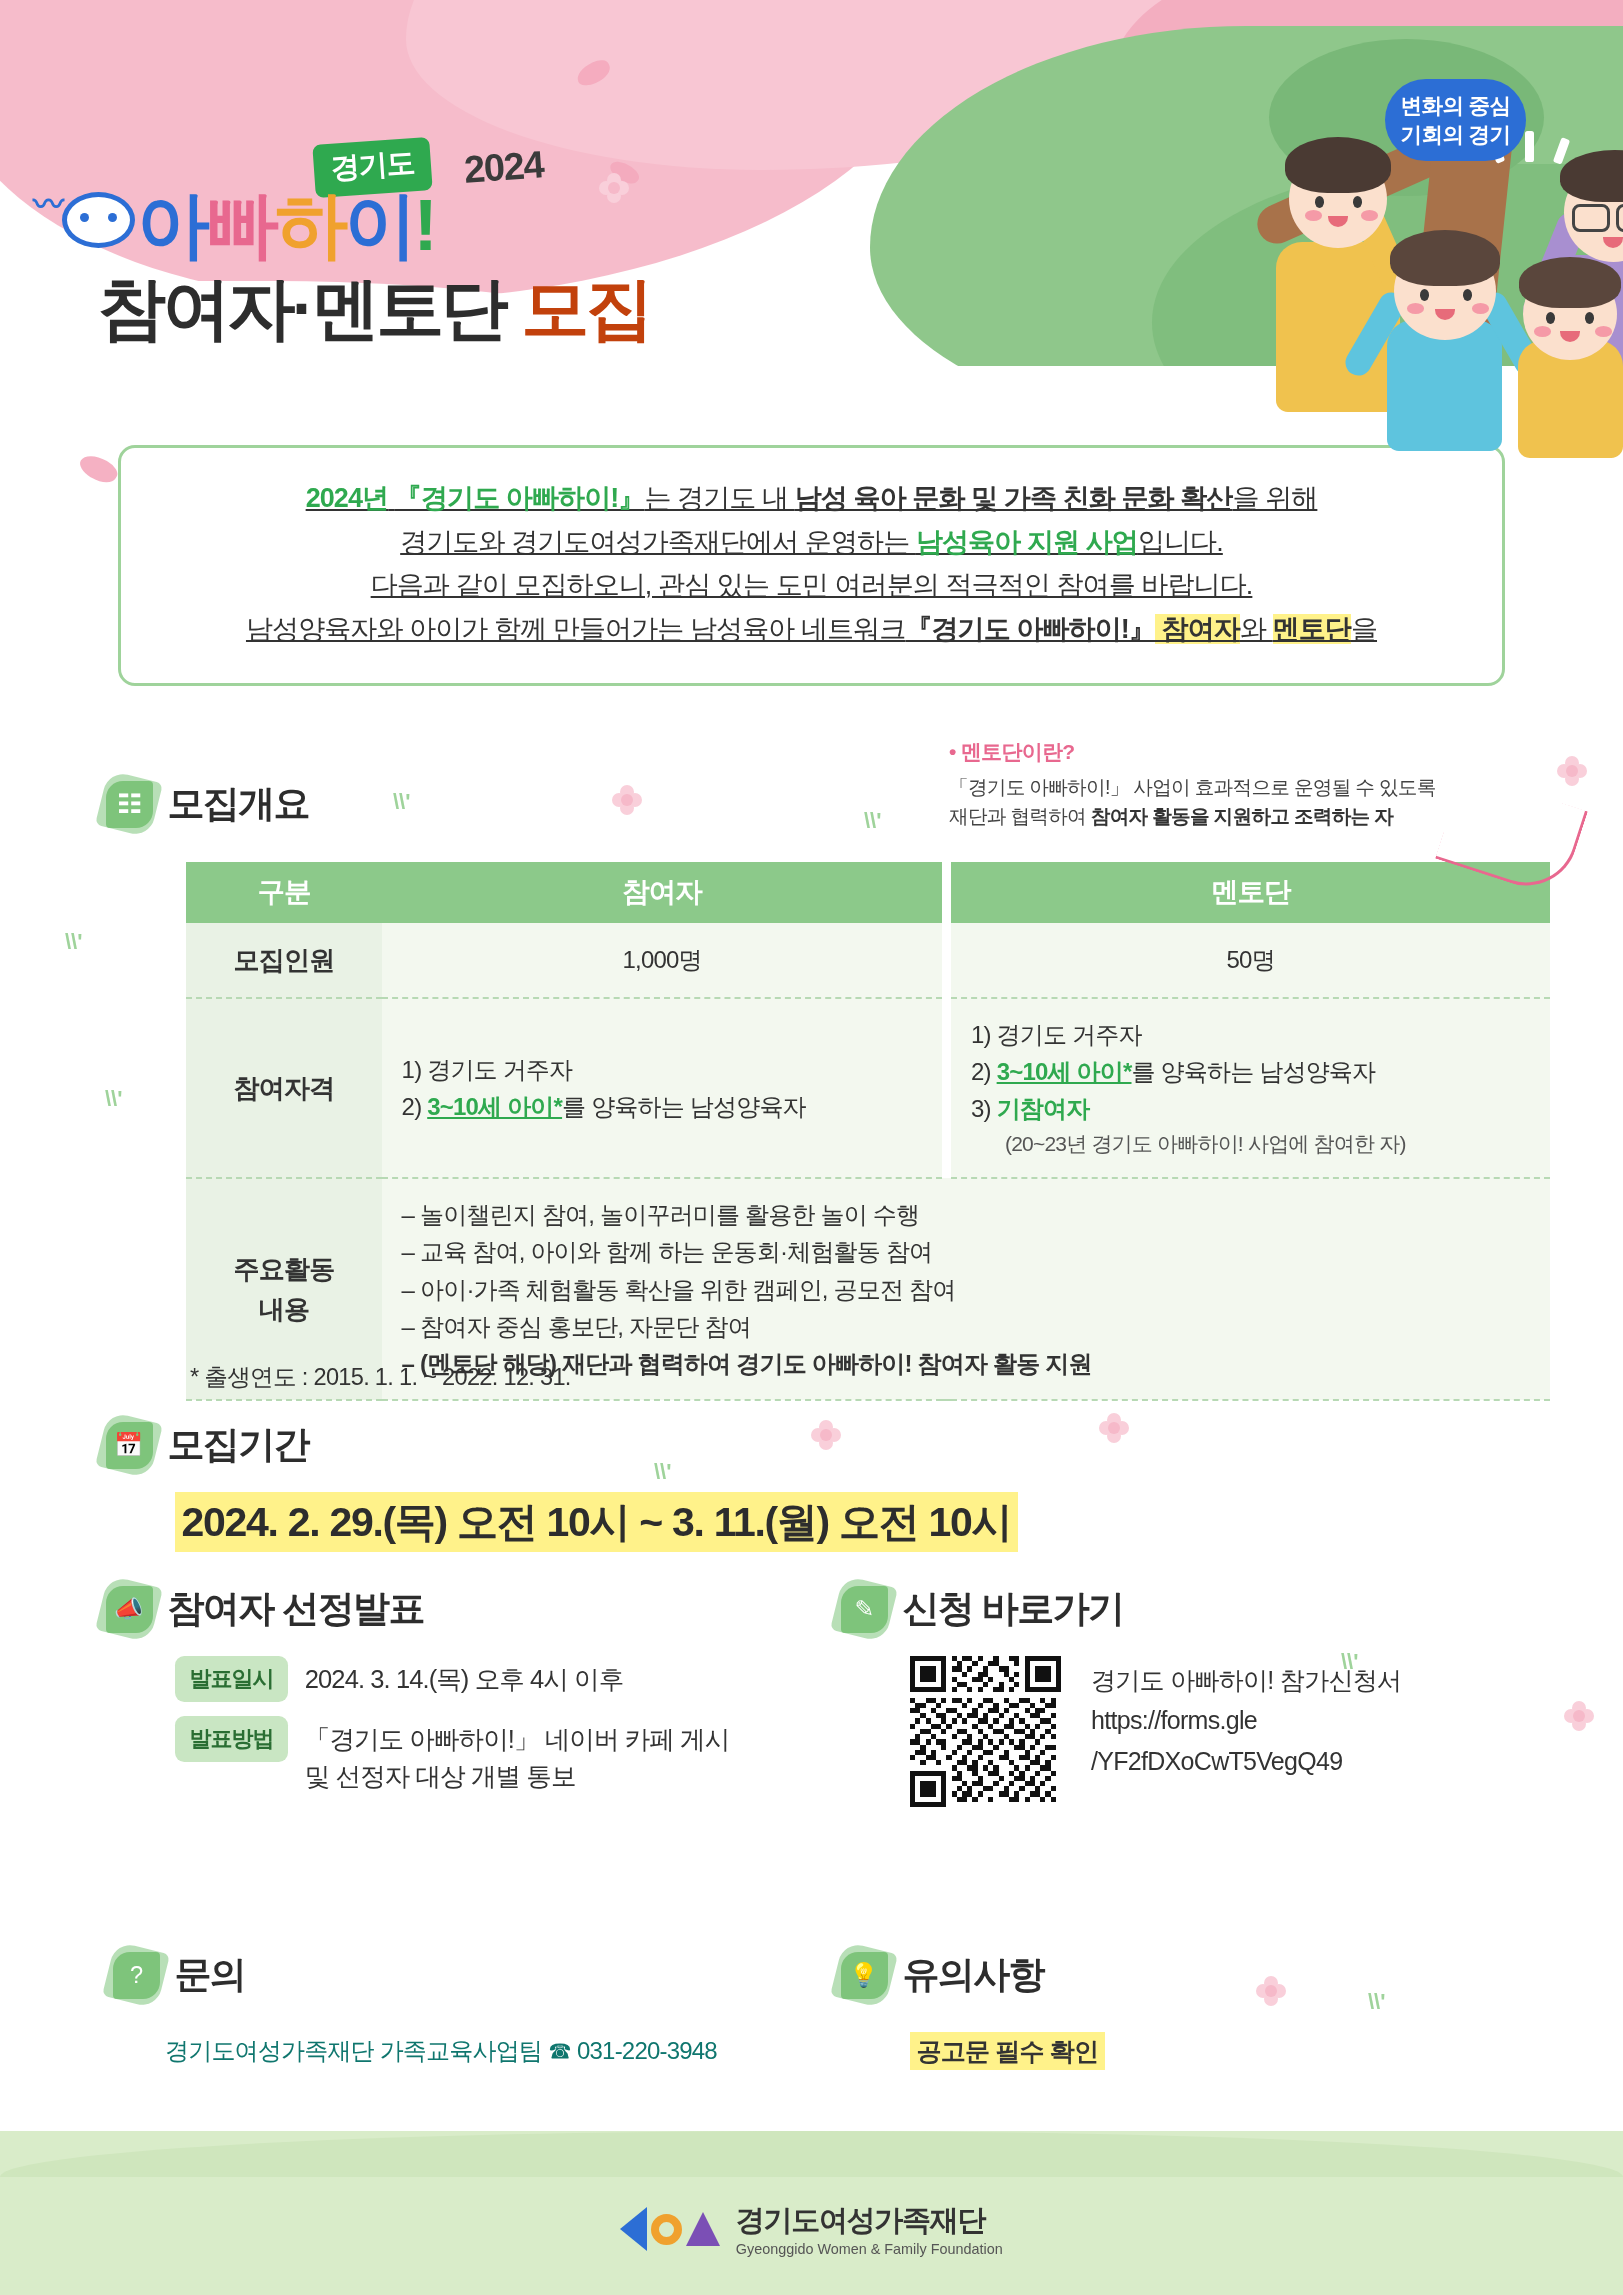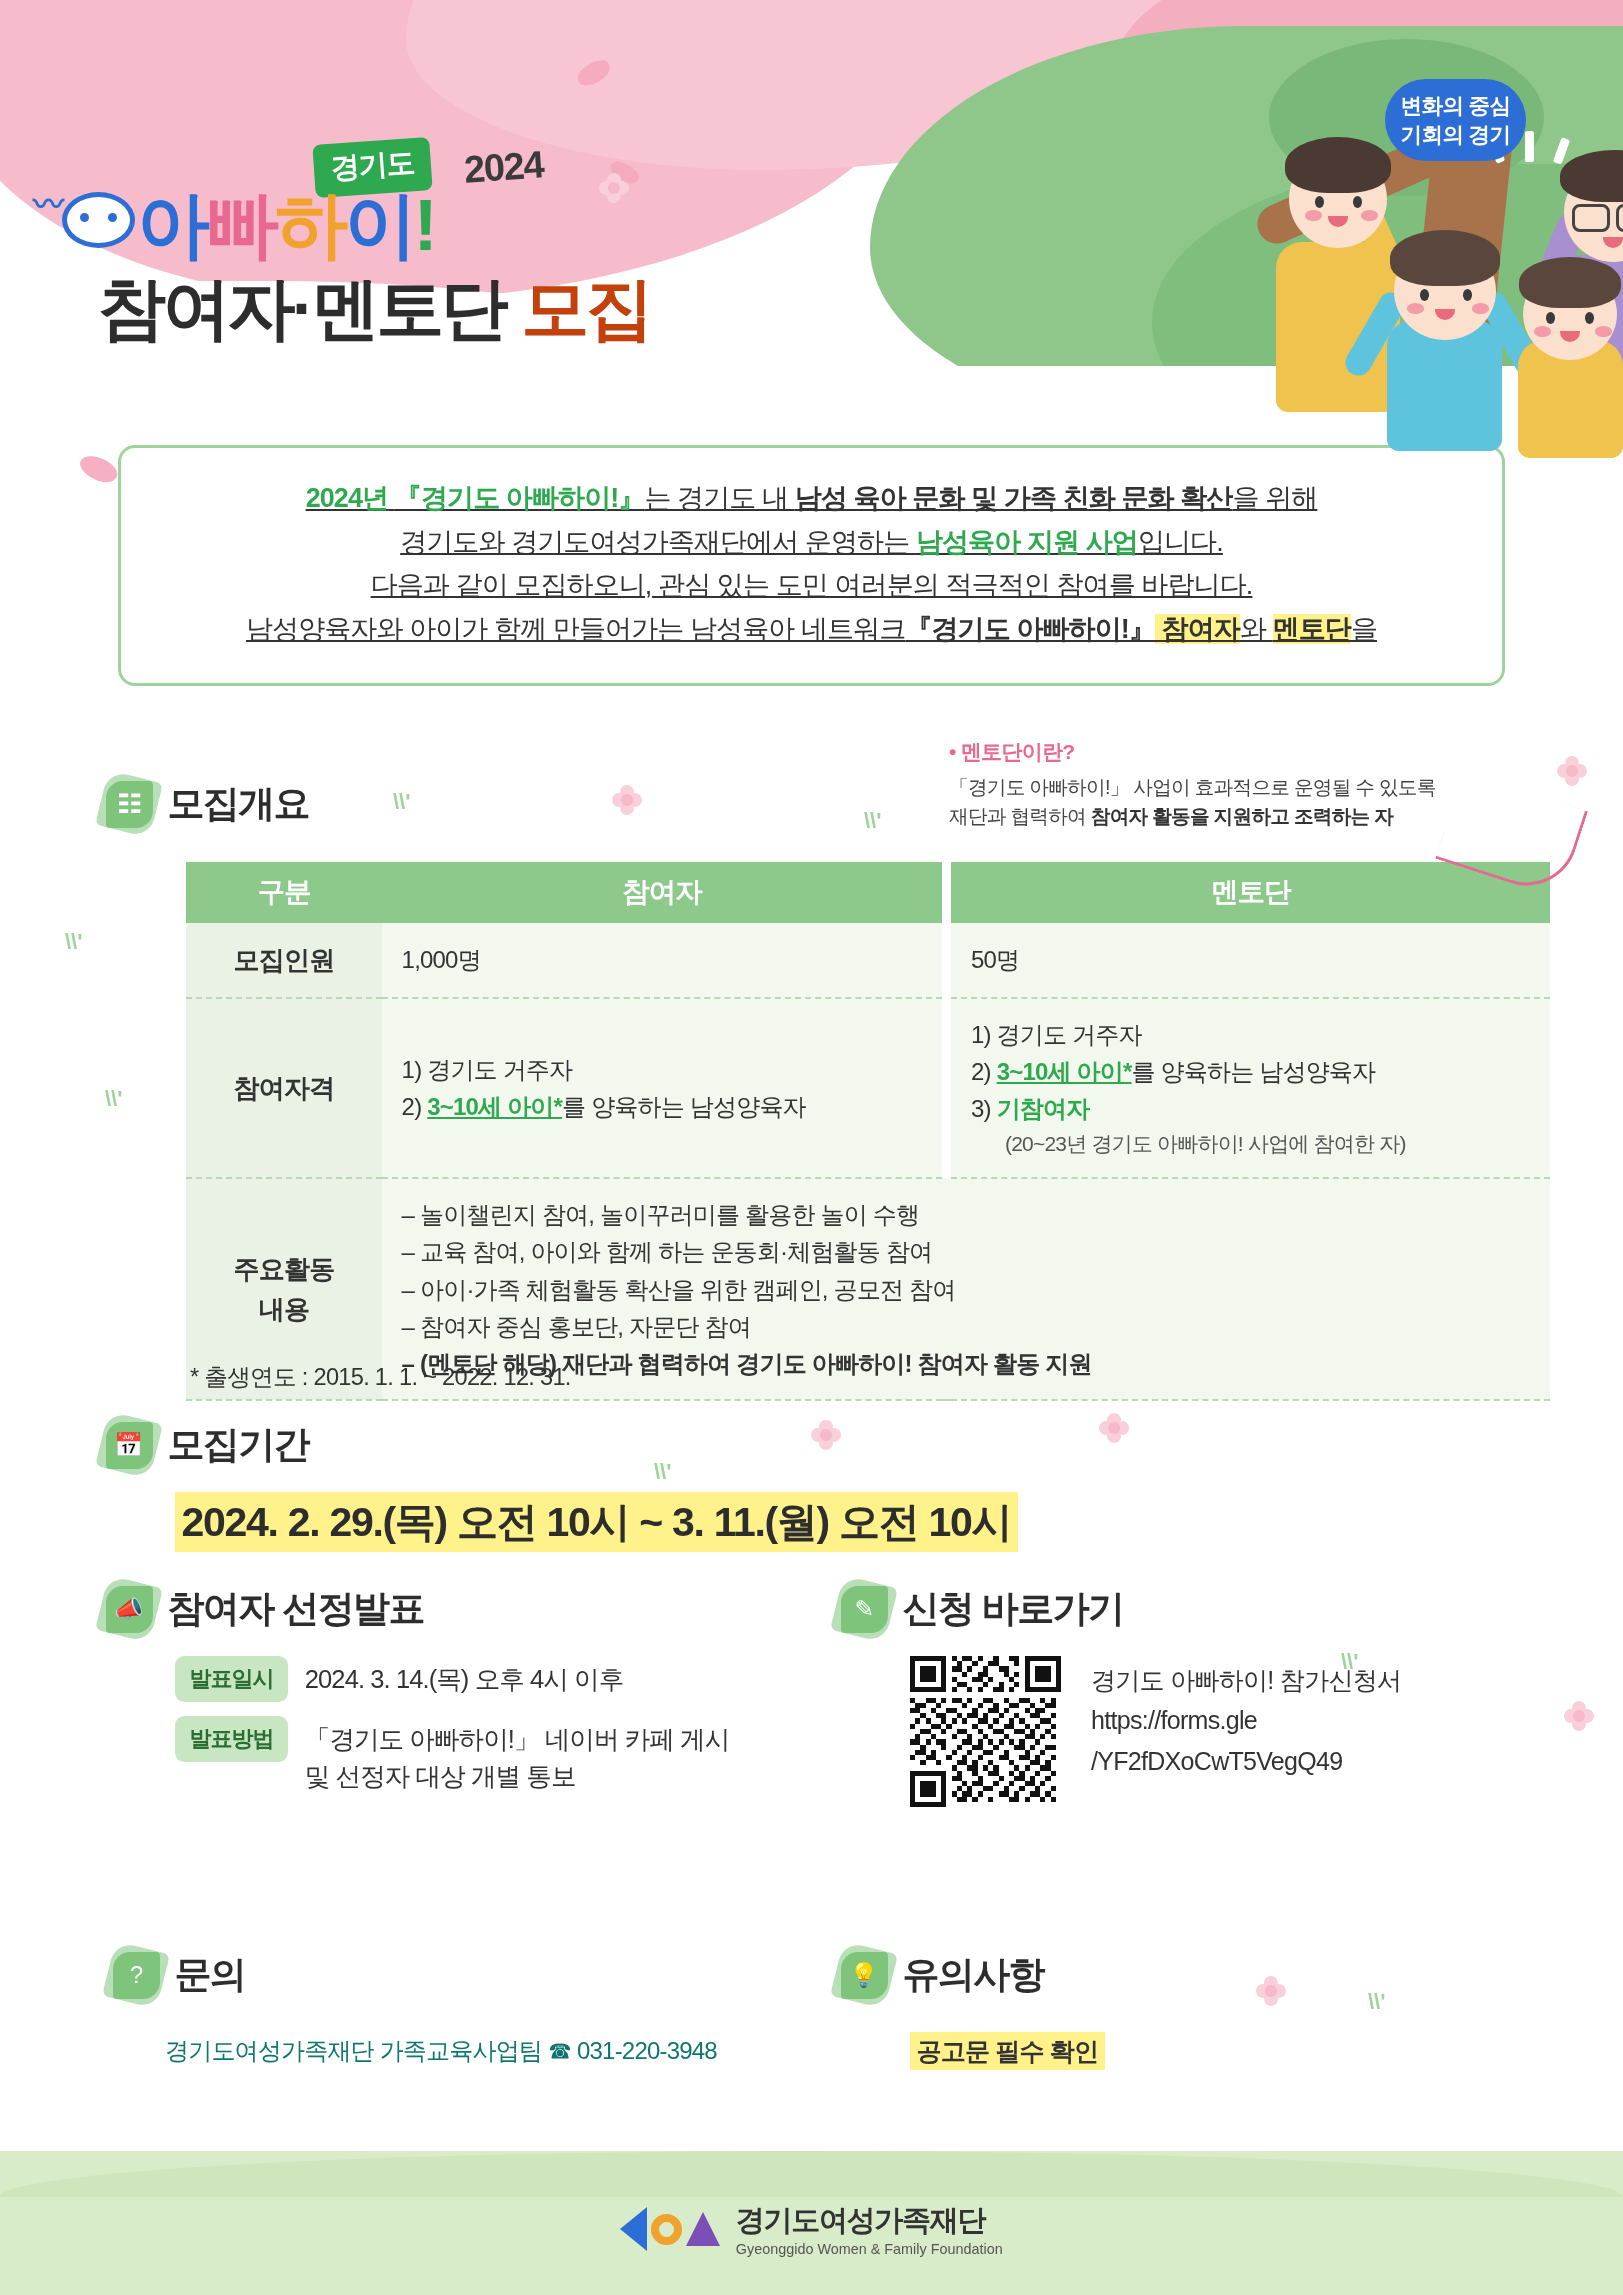--- a/index.html
+++ b/index.html
@@ -293,21 +293,21 @@
     line-height: 1.55;
   }
   .tbl td.label {
     text-align: center;
     font-weight: bold;
     background: #e9f2e5;
     font-size: 26px;
   }
   .tbl td.gap { background: #fff; border: none; padding: 0; }
   .tbl tr.last td { border-bottom: 2px dashed #b7d9b4; }
-  .tbl .center { }
+  .tbl .center { text-align: center; }
   .u-green { color: #2fa94f; font-weight: bold; text-decoration: underline; }
   .b-green { color: #2fa94f; font-weight: bold; }
   .small { font-size: 21px; color: #555; }
   .ind { padding-left: 34px; display: block; }
   .note-star {
     position: absolute;
     top: 1361px; left: 190px;
     font-size: 23.6px; color: #333; letter-spacing: -0.7px;
     z-index: 5;
   }
@@ -387,21 +387,21 @@
     letter-spacing: -0.8px;
     background: #fff28a;
     padding: 2.6px 6.5px;
     z-index: 5;
   }
 
   
   .footer {
     position: absolute;
     bottom: 0; left: 0; right: 0;
-    height: 144px;
+    height: 164px;
     background: #d9ecc9;
     z-index: 4;
   }
   .footer:before {
     content: "";
     position: absolute; top: 0; left: 0; right: 0; height: 46px;
     background: #cfe6bd;
     border-radius: 50% 50% 0 0 / 100% 100% 0 0;
   }
   .foot-inner {

